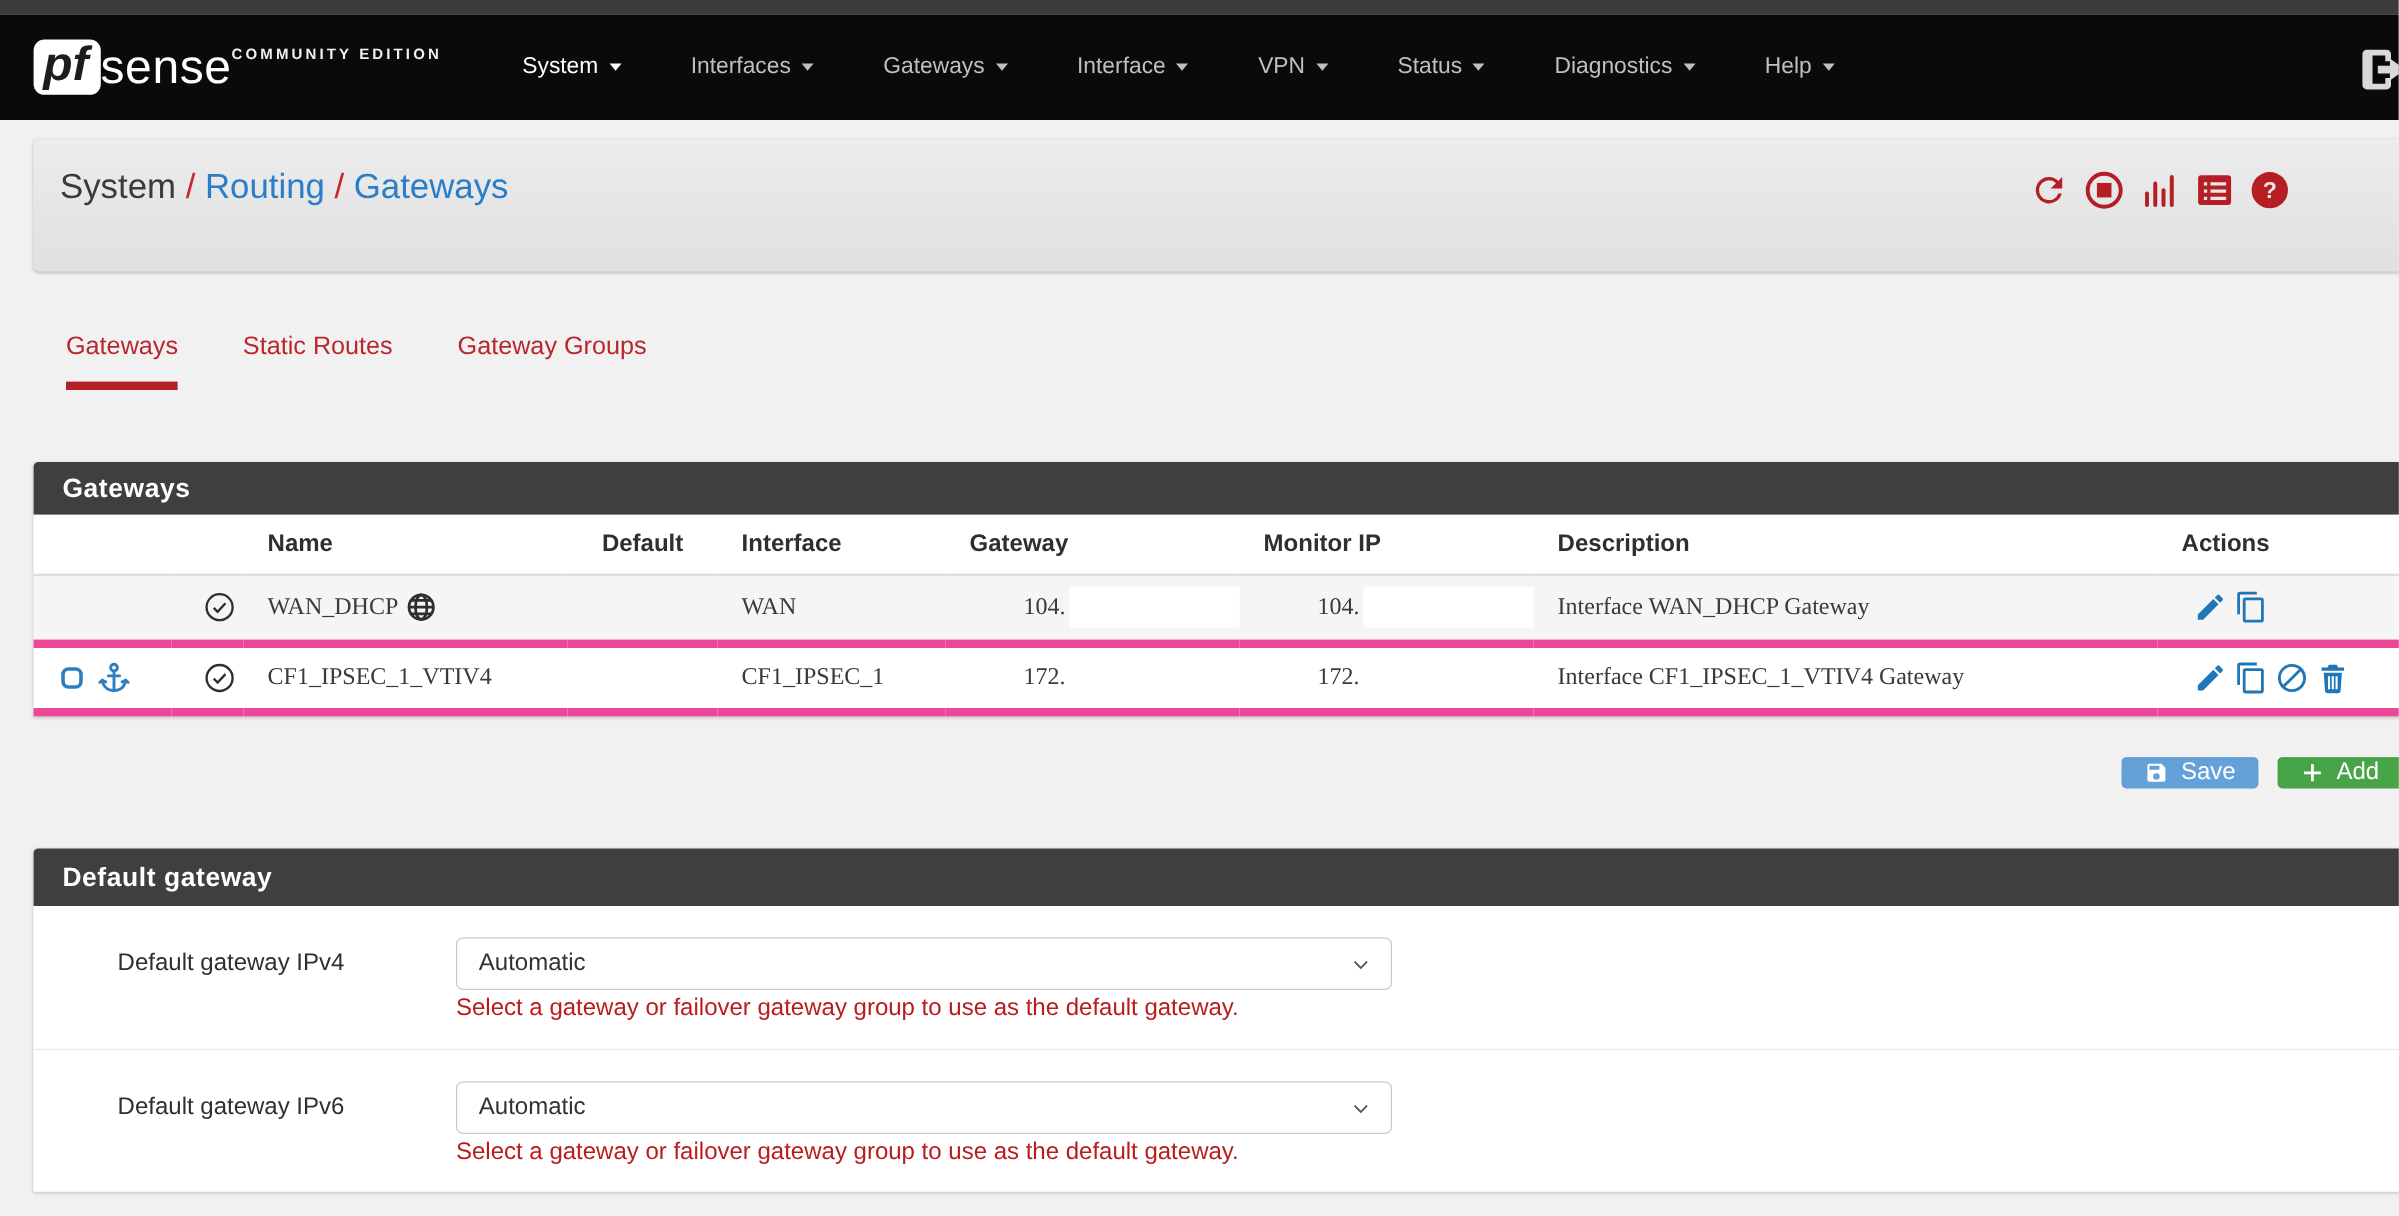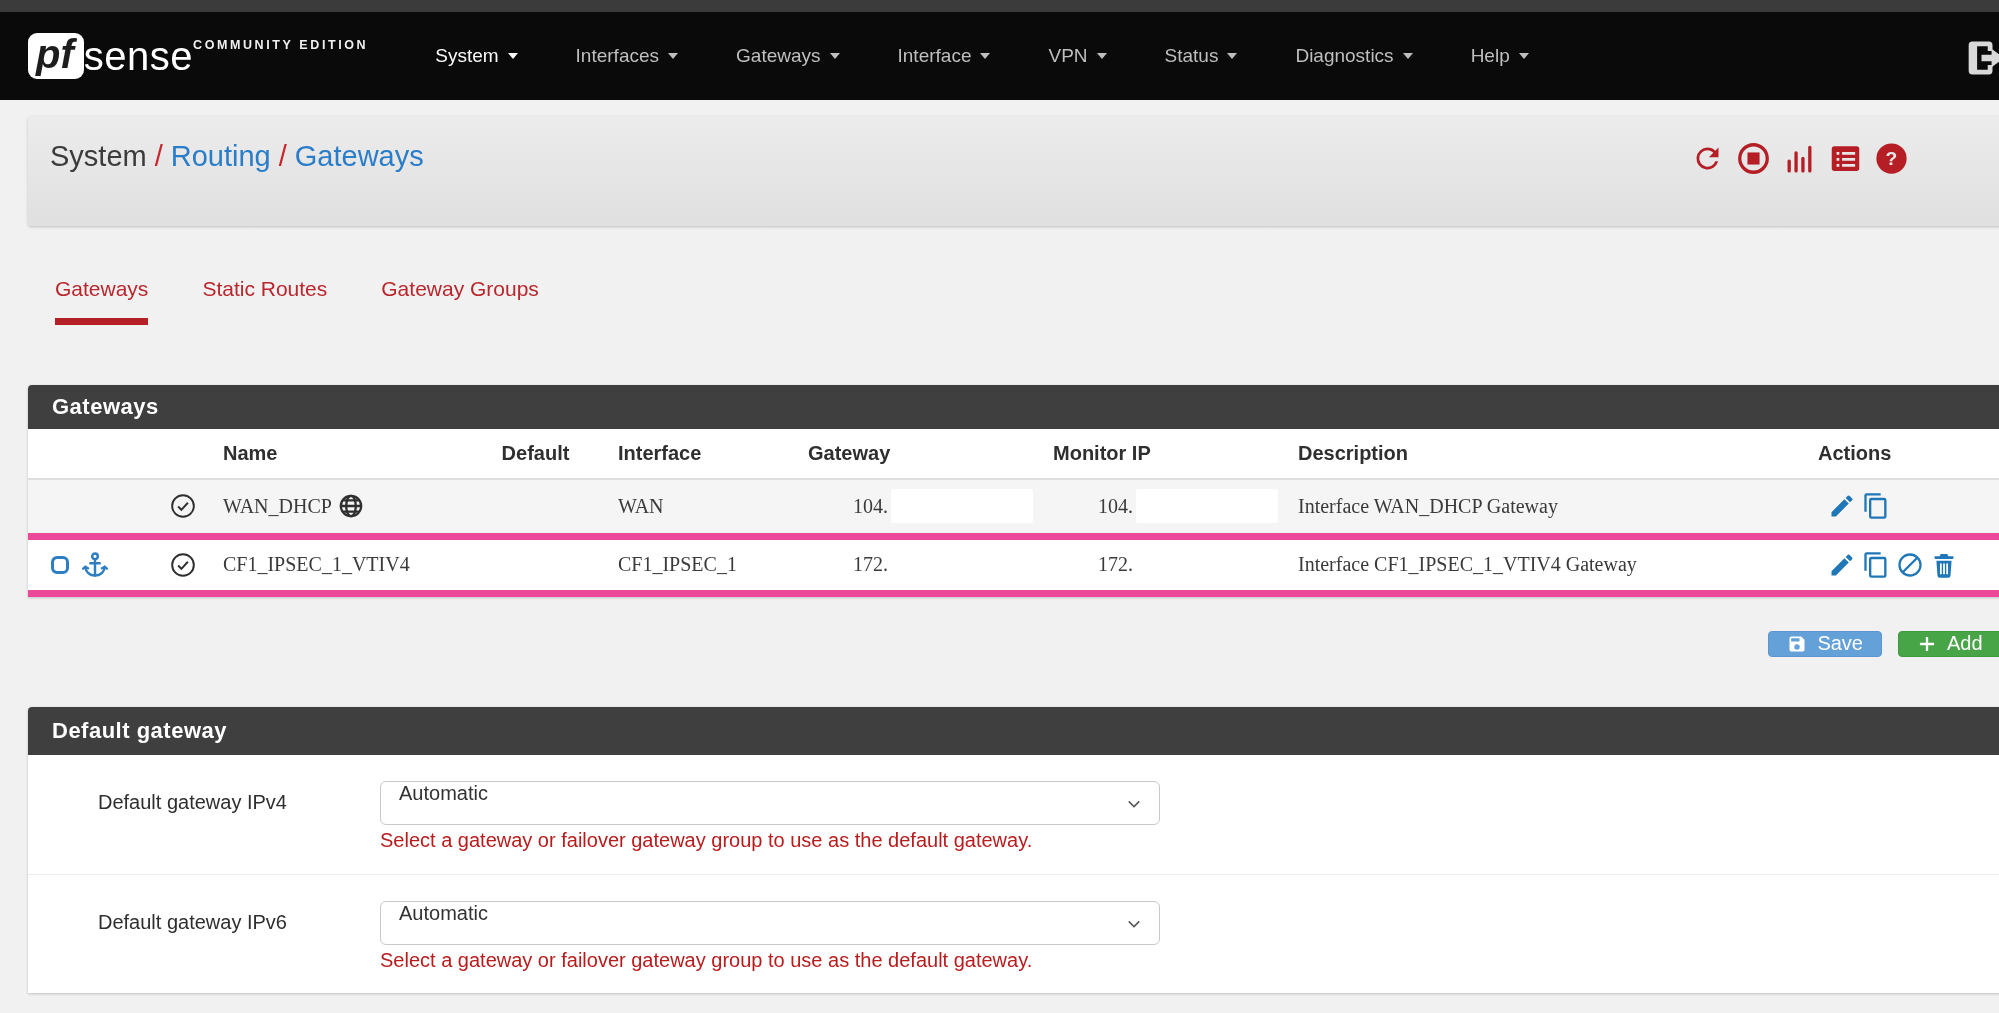--- a/index.html
+++ b/index.html
@@ -73,21 +73,21 @@
   .btn svg { width:20px; height:20px; }
 
   .panel2 { margin-top:50px; }
   .panel2 .panel-head { height:48px; }
   .panel2-body { height:238px; overflow:hidden; background:#fff; }
   .formrow { display:flex; padding:26px 0 22px 0; }
   .formrow + .formrow { border-top:1px solid #ececec; }
   .flabel { width:352px; padding-left:70px; font-weight:normal; font-size:20px; color:#2f2f2f; padding-top:10px; }
   .fctrl { width:780px; }
   .select { position:relative; height:44px; border:1.5px solid #c9c9c9; border-radius:6px; background:#fff;
-    display:flex; align-items:flex-start; padding-left:18px; font-size:20px; color:#333; cursor:pointer; }
+    display:flex; align-items:center; padding-left:18px; font-size:20px; color:#333; cursor:pointer; }
   .select .chev { position:absolute; right:16px; top:13px; width:18px; height:18px; color:#555; }
   .fhelp { margin-top:4px; font-size:20px; color:#b91c1c; }
 </style>
 </head>
 <body>
 
 <div class="topstrip"></div>
 
 <div class="navbar">
   <div class="brand">

